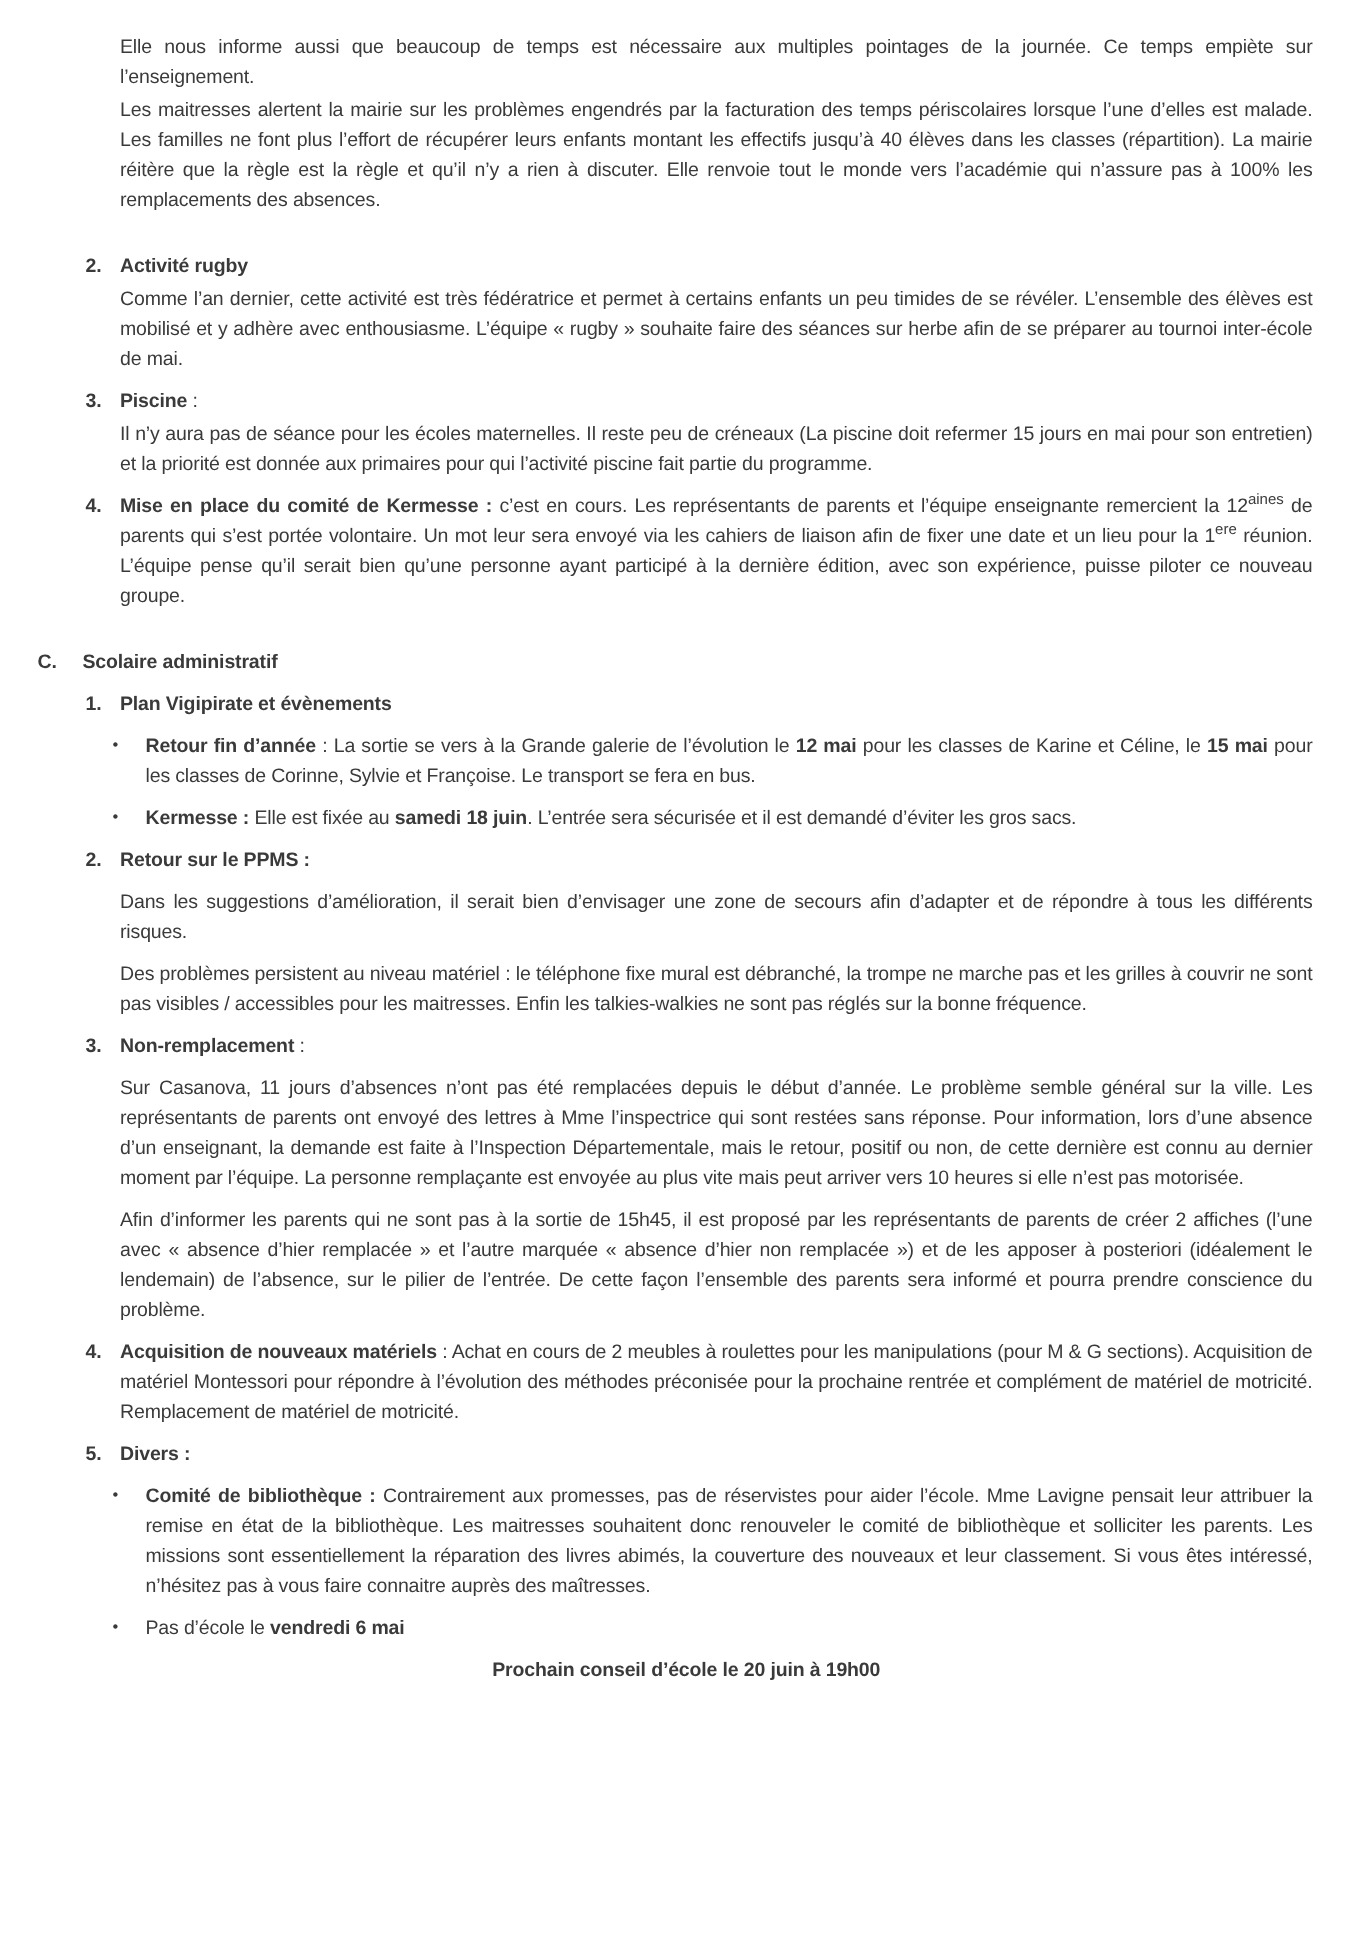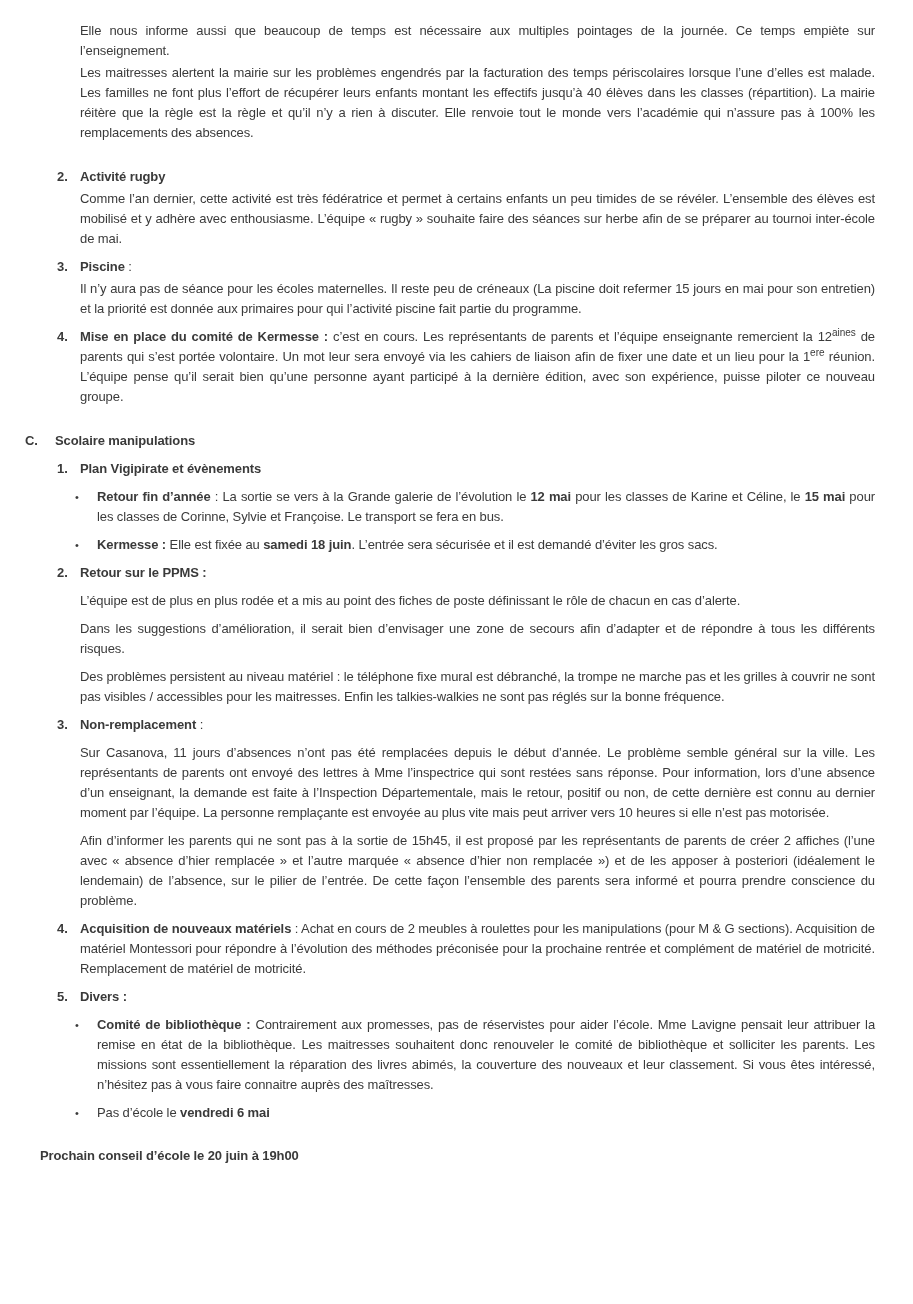--- a/index.html
+++ b/index.html
@@ -24,21 +24,21 @@
   .li { display: flex; align-items: flex-start; }
   .li-num { margin-left: 57px; }
   .li-num > .marker { flex: 0 0 23px; font-weight: 700; }
   .li-letter { margin-left: 25px; }
   .li-letter > .marker { flex: 0 0 30px; font-weight: 700; }
   .li-bullet { margin-left: 75px; }
   .li-bullet > .marker { flex: 0 0 22px; font-size: 11px; line-height: 20px; }
   .content { flex: 1 1 auto; text-align: justify; min-width: 0; }
   strong { font-weight: 700; }
   sup { font-size: 10px; line-height: 0; vertical-align: super; letter-spacing: 0; }
-  .center { text-align: left; font-weight: 700; margin-top: 23px; margin-left: 40px; }
+  .center { text-align: center; font-weight: 700; margin-top: 8px; margin-left: 40px; }
 </style>
 </head>
 <body>
 
 <div class="doc" id="doc-root" style="color: rgb(58, 58, 58); background: rgb(255, 255, 255);">
     <div class="block para first"><span class="content"><span>Elle nous informe aussi que beaucoup de temps est nécessaire aux multiples pointages de la journée. Ce temps empiète sur l’enseignement.</span></span></div>
     <div class="block para tight"><span class="content"><span>Les maitresses alertent la mairie sur les problèmes engendrés par la facturation des temps périscolaires lorsque l’une d’elles est malade. Les familles ne font plus l’effort de récupérer leurs enfants montant les effectifs jusqu’à 40 élèves dans les classes (répartition). La mairie réitère que la règle est la règle et qu’il n’y a rien à discuter. Elle renvoie tout le monde vers l’académie qui n’assure pas à 100% les remplacements des absences.</span></span></div>
     <div class="block li li-num space-lg">
       <span class="marker">2.</span>
       <span class="content"><strong>Activité rugby</strong></span>
@@ -48,39 +48,38 @@
       <span class="marker">3.</span>
       <span class="content"><strong>Piscine</strong><span> :</span></span>
     </div>
     <div class="block para tight"><span class="content"><span>Il n’y aura pas de séance pour les écoles maternelles. Il reste peu de créneaux (La piscine doit refermer 15 jours en mai pour son entretien) et la priorité est donnée aux primaires pour qui l’activité piscine fait partie du programme.</span></span></div>
     <div class="block li li-num">
       <span class="marker">4.</span>
       <span class="content"><strong>Mise en place du comité de Kermesse :</strong><span> c’est en cours. Les représentants de parents et l’équipe enseignante remercient la 12</span><sup>aines</sup><span> de parents qui s’est portée volontaire. Un mot leur sera envoyé via les cahiers de liaison afin de fixer une date et un lieu pour la 1</span><sup>ere</sup><span> réunion. L’équipe pense qu’il serait bien qu’une personne ayant participé à la dernière édition, avec son expérience, puisse piloter ce nouveau groupe.</span></span>
     </div>
     <div class="block li li-letter space-lg">
       <span class="marker">C.</span>
-      <span class="content"><strong>Scolaire manipulations</strong></span>
+      <span class="content"><strong>Scolaire administratif</strong></span>
     </div>
     <div class="block li li-num">
       <span class="marker">1.</span>
       <span class="content"><strong>Plan Vigipirate et évènements</strong></span>
     </div>
     <div class="block li li-bullet">
       <span class="marker">•</span>
       <span class="content"><strong>Retour fin d’année</strong><span> : La sortie se vers à la Grande galerie de l’évolution le </span><strong>12 mai</strong><span> pour les classes de Karine et Céline, le </span><strong>15 mai</strong><span> pour les classes de Corinne, Sylvie et Françoise. Le transport se fera en bus.</span></span>
     </div>
     <div class="block li li-bullet">
       <span class="marker">•</span>
       <span class="content"><strong>Kermesse :</strong><span> Elle est fixée au </span><strong>samedi 18 juin</strong><span>. L’entrée sera sécurisée et il est demandé d’éviter les gros sacs.</span></span>
     </div>
     <div class="block li li-num">
       <span class="marker">2.</span>
       <span class="content"><strong>Retour sur le PPMS :</strong></span>
     </div>
-    <div class="block para"><span class="content"><span>L’équipe est de plus en plus rodée et a mis au point des fiches de poste définissant le rôle de chacun en cas d’alerte.</span></span></div>
     <div class="block para"><span class="content"><span>Dans les suggestions d’amélioration, il serait bien d’envisager une zone de secours afin d’adapter et de répondre à tous les différents risques.</span></span></div>
     <div class="block para"><span class="content"><span>Des problèmes persistent au niveau matériel : le téléphone fixe mural est débranché, la trompe ne marche pas et les grilles à couvrir ne sont pas visibles / accessibles pour les maitresses. Enfin les talkies-walkies ne sont pas réglés sur la bonne fréquence.</span></span></div>
     <div class="block li li-num">
       <span class="marker">3.</span>
       <span class="content"><strong>Non-remplacement</strong><span> :</span></span>
     </div>
     <div class="block para"><span class="content"><span>Sur Casanova, 11 jours d’absences n’ont pas été remplacées depuis le début d’année. Le problème semble général sur la ville. Les représentants de parents ont envoyé des lettres à Mme l’inspectrice qui sont restées sans réponse. Pour information, lors d’une absence d’un enseignant, la demande est faite à l’Inspection Départementale, mais le retour, positif ou non, de cette dernière est connu au dernier moment par l’équipe. La personne remplaçante est envoyée au plus vite mais peut arriver vers 10 heures si elle n’est pas motorisée.</span></span></div>
     <div class="block para"><span class="content"><span>Afin d’informer les parents qui ne sont pas à la sortie de 15h45, il est proposé par les représentants de parents de créer 2 affiches (l’une avec « absence d’hier remplacée » et l’autre marquée « absence d’hier non remplacée ») et de les apposer à posteriori (idéalement le lendemain) de l’absence, sur le pilier de l’entrée. De cette façon l’ensemble des parents sera informé et pourra prendre conscience du problème.</span></span></div>
     <div class="block li li-num">
       <span class="marker">4.</span>

